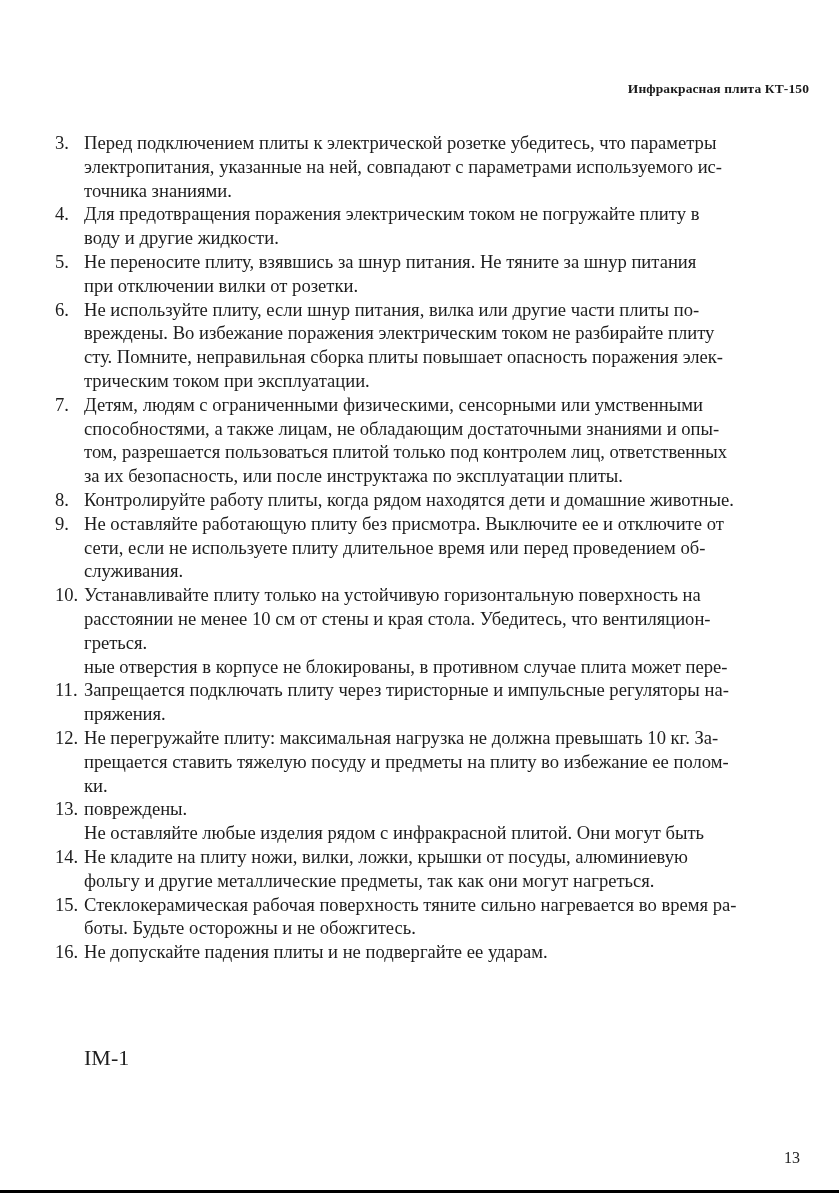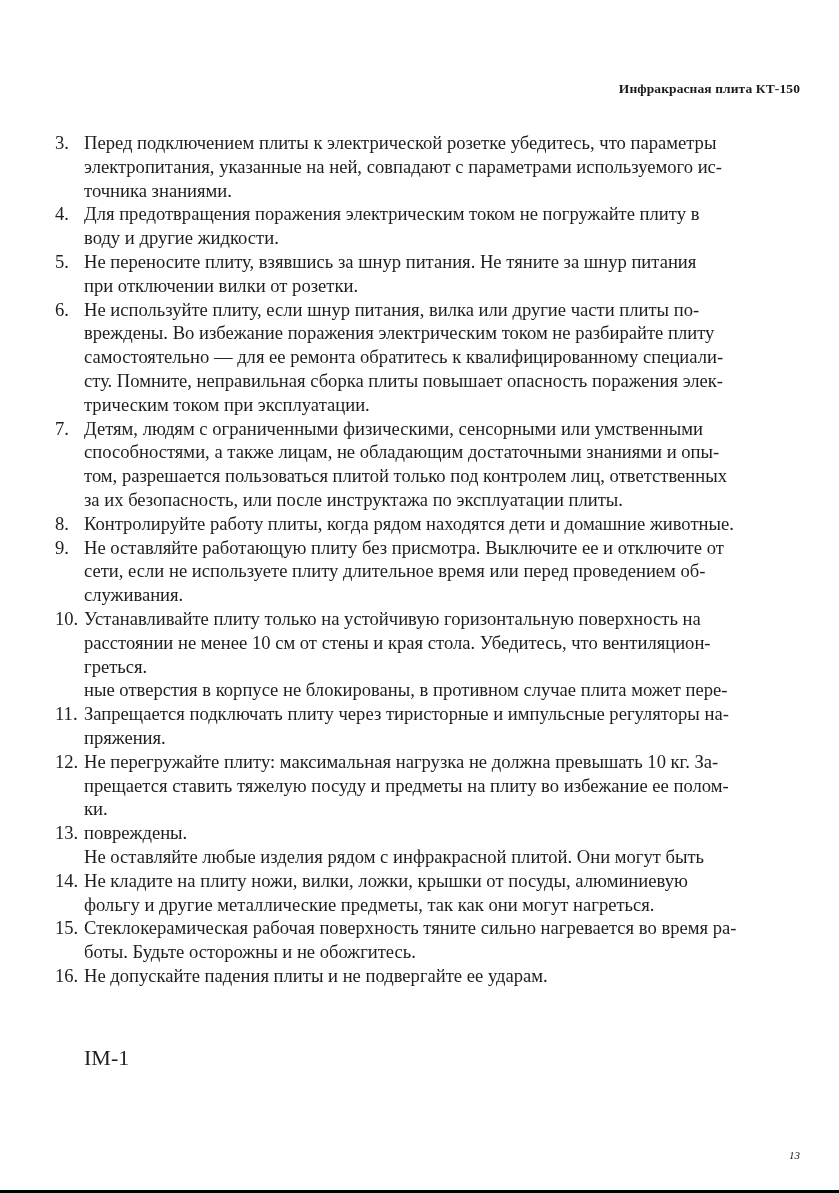--- a/index.html
+++ b/index.html
@@ -8,21 +8,21 @@
     height: 1193px;
     background: #ffffff;
     position: relative;
     overflow: hidden;
     font-family: "Liberation Serif", "DejaVu Serif", serif;
     color: #1e1e1e;
   }
   .page-header {
     position: absolute;
     top: 81px;
-    right: 39px;
+    right: 30px;
     font-size: 13.5px;
     font-weight: bold;
     color: #1a1a1a;
     letter-spacing: 0.1px;
   }
   .rules-list {
     position: absolute;
     top: 131px;
     left: 55px;
     width: 720px;
@@ -47,22 +47,21 @@
   .doc-code {
     position: absolute;
     top: 1045px;
     left: 84px;
     font-size: 22px;
   }
   .page-number {
     position: absolute;
     top: 1149px;
     right: 39px;
-    font-size: 11px;
-    font-style: italic;
+    font-size: 16px;
   }
   .bottom-rule {
     position: absolute;
     left: 0;
     right: 0;
     bottom: 0;
     height: 3px;
     background: #000;
   }
 </style>
@@ -85,21 +84,20 @@
     </li>
     <li class="rule-item">
       <span class="rule-num">5.</span>
       <span class="rule-line">Не переносите плиту, взявшись за шнур питания. Не тяните за шнур питания</span>
       <span class="rule-line">при отключении вилки от розетки.</span>
     </li>
     <li class="rule-item">
       <span class="rule-num">6.</span>
       <span class="rule-line">Не используйте плиту, если шнур питания, вилка или другие части плиты по-</span>
       <span class="rule-line">вреждены. Во избежание поражения электрическим током не разбирайте плиту</span>
-      <span class="rule-line">самостоятельно — для ее ремонта обратитесь к квалифицированному специали-</span>
       <span class="rule-line">сту. Помните, неправильная сборка плиты повышает опасность поражения элек-</span>
       <span class="rule-line">трическим током при эксплуатации.</span>
     </li>
     <li class="rule-item">
       <span class="rule-num">7.</span>
       <span class="rule-line">Детям, людям с ограниченными физическими, сенсорными или умственными</span>
       <span class="rule-line">способностями, а также лицам, не обладающим достаточными знаниями и опы-</span>
       <span class="rule-line">том, разрешается пользоваться плитой только под контролем лиц, ответственных</span>
       <span class="rule-line">за их безопасность, или после инструктажа по эксплуатации плиты.</span>
     </li>

